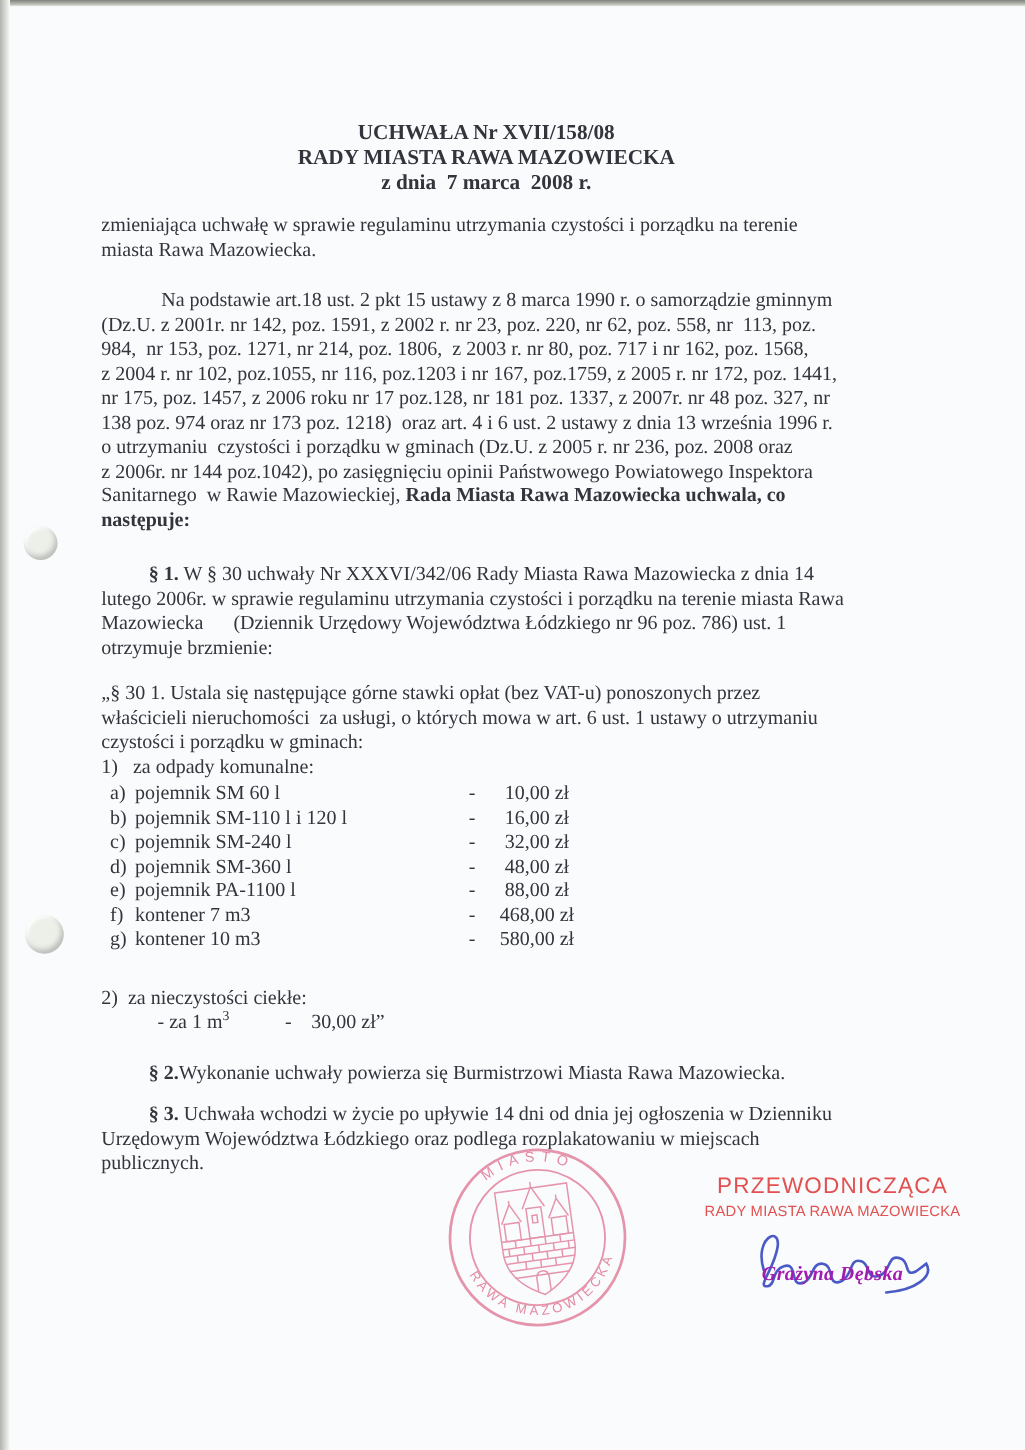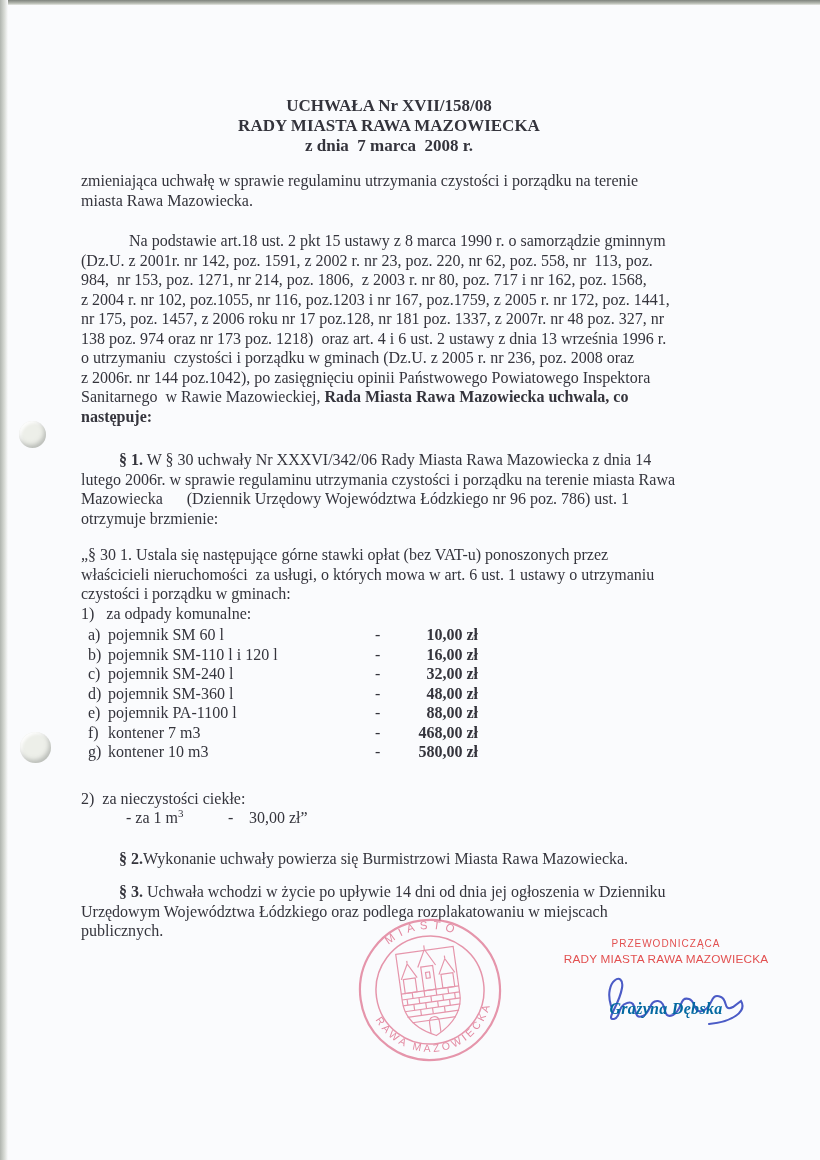--- a/index.html
+++ b/index.html
@@ -21,38 +21,38 @@
   .subject{font-weight:normal;margin-top:15px;}
   .preamble{margin-top:21px;}
   .par1{margin-top:24px;}
   .quote{margin-top:17px;}
   .fl{text-indent:48px;}
   .pind{text-indent:38px;}
   .fees{margin-top:2px;}
   .fee-row{position:relative;}
   .fee-letter{display:inline-block;width:20px;margin-left:7px;}
   .fee-dash{position:absolute;left:294px;top:0;width:10px;}
-  .fee-price{position:absolute;left:300px;top:0;width:97px;text-align:right;font-weight:bold;}
+  .fee-price{position:absolute;left:300px;top:0;width:97px;text-align:center;}
   .liquid{margin-top:27px;}
   .liq2{position:relative;padding-left:45px;}
   .lq-dash{position:absolute;left:147px;top:0;}
   .lq-price{position:absolute;left:168px;top:0;text-align:center;}
   sup{font-size:11px;line-height:0;vertical-align:super;}
   .par2{margin-top:21px;}
   .par3{margin-top:14px;}
 
   .stamp{position:absolute;left:357px;top:917px;width:146px;height:146px;
          transform:rotate(-8deg);opacity:.88;}
   .sig-block{position:absolute;left:556px;top:938px;width:220px;text-align:center;
          font-family:"Liberation Sans",sans-serif;}
-  .sig-l1{font-size:10px;letter-spacing:1px;color:#e25050;}
+  .sig-l1{font-size:18px;letter-spacing:1px;color:#e25050;}
   .sig-l2{font-size:11.8px;letter-spacing:.2px;color:#e25050;margin-top:3px;}
   .sig-scribble{margin-top:0;}
   .sig-name{font-family:"Liberation Serif",serif;font-style:italic;font-weight:bold;
-         font-size:16px;color:#0369a1;margin-top:-34px;position:relative;letter-spacing:.3px;}
+         font-size:16px;color:#a21caf;margin-top:-34px;position:relative;letter-spacing:.3px;}
 </style>
 </head>
 <body>
 
 <div class="scan">
   <div class="edge-top"></div>
   <div class="edge-left"></div>
   <div class="hole hole1"></div>
   <div class="hole hole2"></div>
 

